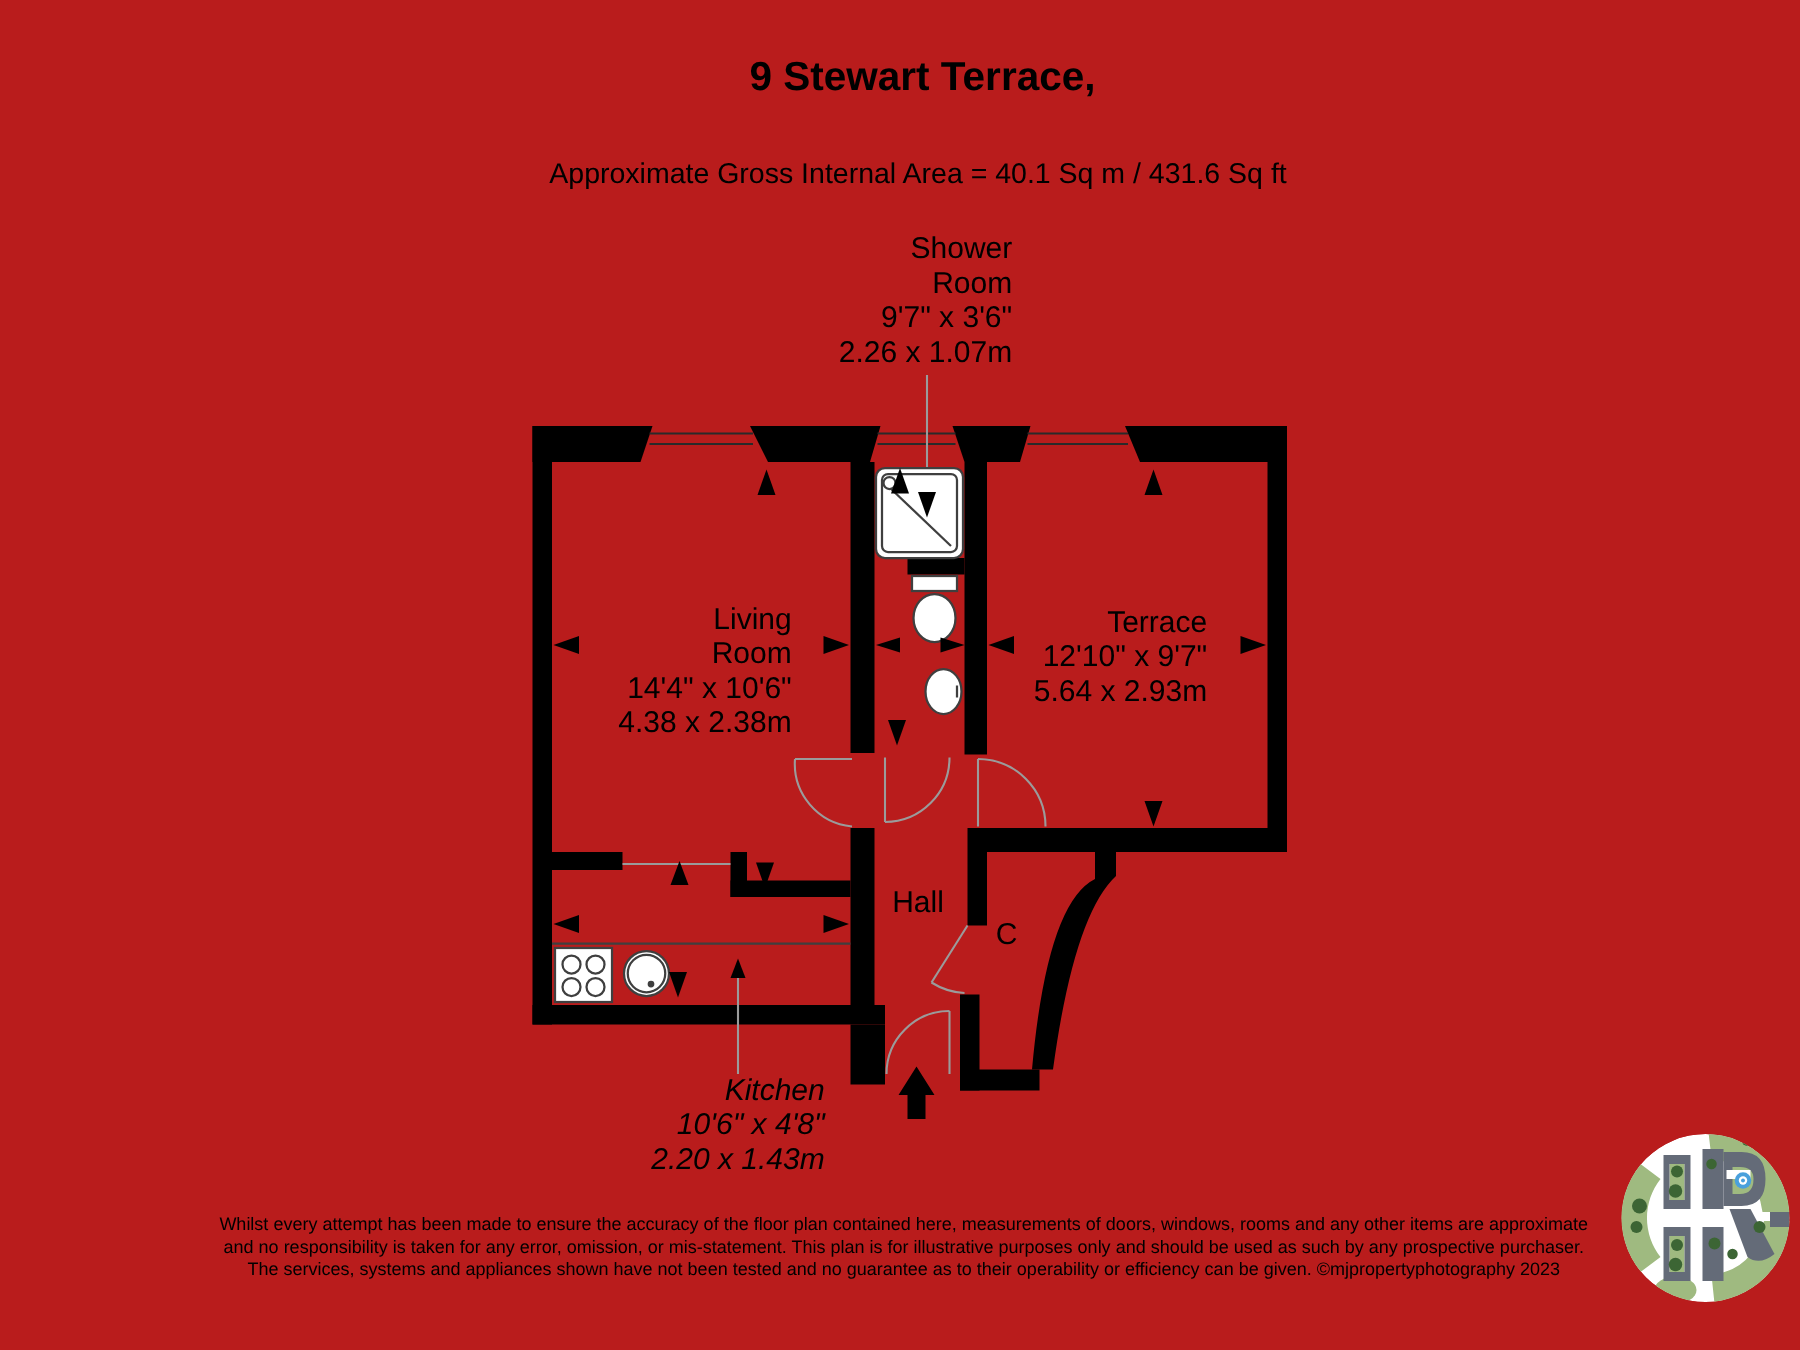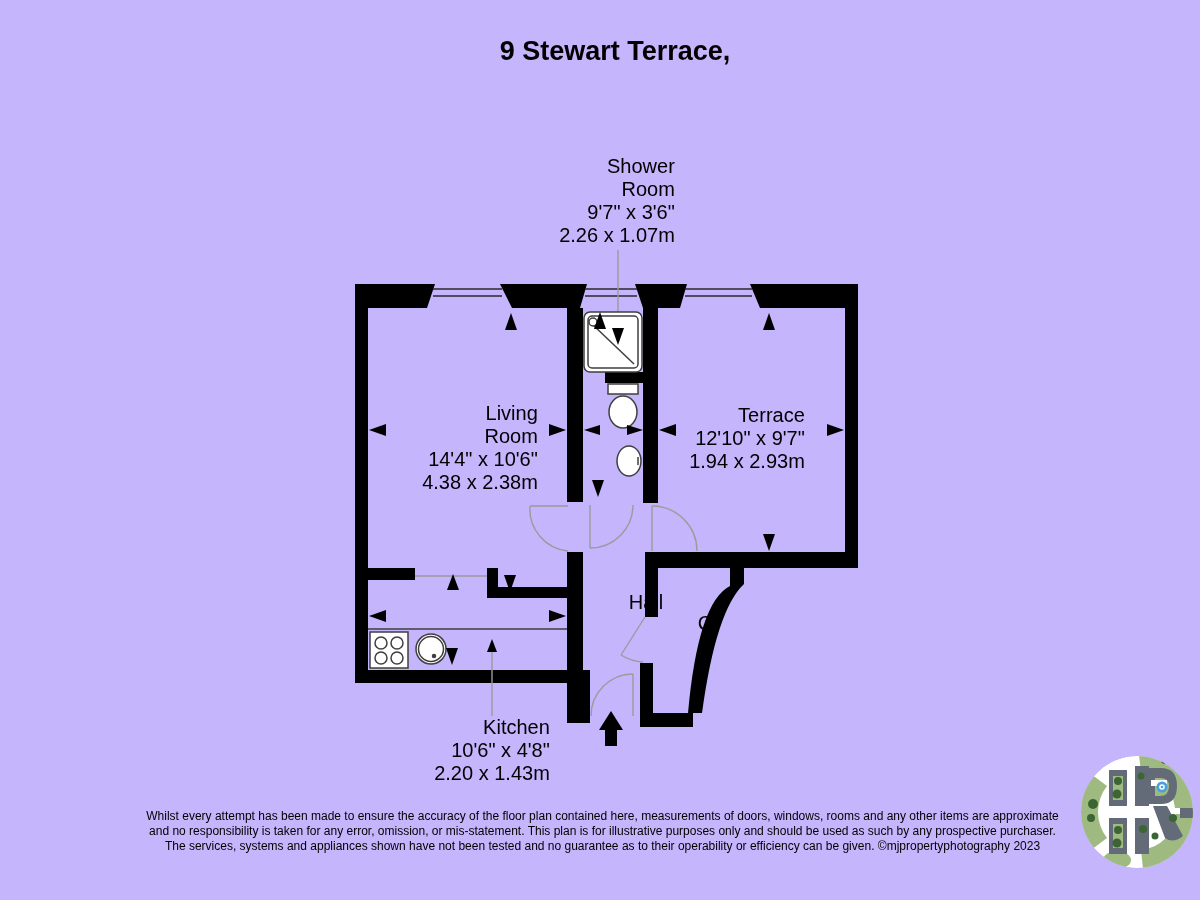--- a/index.html
+++ b/index.html
@@ -1,24 +1,24 @@
 <!DOCTYPE html>
 <html><head>
 <meta charset="utf-8">
 <style>
   html,body{margin:0;padding:0;background:#ffffff;}
-  .page{position:relative;width:1200px;height:900px;background:#c4b5fd;overflow:hidden;
+  .page{position:relative;width:1200px;height:900px;background:#b91c1c;overflow:hidden;
         font-family:"Liberation Sans", sans-serif;color:#000;}
   .abs{position:absolute;}
   .ctr{transform:translateX(-50%);text-align:center;white-space:nowrap;}
   .title-line{font-weight:bold;font-size:27px;line-height:31px;}
   .subtitle{font-size:19px;line-height:22px;}
   .room-label{font-size:20px;line-height:23px;}
   .room-label div{white-space:nowrap;text-align:right;}
-  .small-label{font-size:20px;margin-left:34px;}
+  .small-label{font-size:20px;}
   .disclaimer{font-size:12px;line-height:15px;text-align:center;width:1205px;left:0;}
   svg{display:block;}
   .plan-svg{position:absolute;left:0;top:0;}
   .logo-svg{position:absolute;left:1077px;top:752px;}
 </style>
 </head>
 <body>
 
 <div class="page">
 
@@ -151,42 +151,43 @@
       <polygon points="452,665 446,648 458,648"></polygon>
       <polygon points="510,592 504,575 516,575"></polygon>
       <polygon points="492,639 487,652 497,652"></polygon>
       <polygon points="611,711 599,730 605,730 605,746 617,746 617,730 623,730"></polygon>
     </g>
   </svg>
 
   <div class="abs ctr" style="left:615px;top:36px;">
     <div class="title-line">9 Stewart Terrace,</div>
   </div>
+  <div class="abs ctr subtitle" style="left:612px;top:106px;">Approximate Gross Internal Area = 40.1 Sq m / 431.6 Sq ft</div>
 
   <div class="abs ctr room-label" style="left:617px;top:155px;">
     <div>Shower</div>
     <div>Room</div>
     <div>9'7" x 3'6"</div>
     <div>2.26 x 1.07m</div>
   </div>
 
-  <div class="abs ctr room-label" style="left:480px;top:402px;">
+  <div class="abs ctr room-label" style="left:470px;top:402px;">
     <div>Living</div>
     <div>Room</div>
     <div>14'4" x 10'6"</div>
     <div>4.38 x 2.38m</div>
   </div>
 
   <div class="abs ctr room-label" style="left:747px;top:404px;">
     <div>Terrace</div>
     <div>12'10" x 9'7"</div>
-    <div>1.94 x 2.93m</div>
-  </div>
-
-  <div class="abs ctr room-label" style="left:492px;top:716px;">
+    <div>5.64 x 2.93m</div>
+  </div>
+
+  <div class="abs ctr room-label" style="left:492px;top:716px;font-style:italic;">
     <div>Kitchen</div>
     <div>10'6" x 4'8"</div>
     <div>2.20 x 1.43m</div>
   </div>
 
   <div class="abs ctr small-label" style="left:612px;top:591px;">Hall</div>
   <div class="abs ctr small-label" style="left:671px;top:612px;">C</div>
 
   <div class="abs disclaimer" style="top:809px;">
     <div>Whilst every attempt has been made to ensure the accuracy of the floor plan contained here, measurements of doors, windows, rooms and any other items are approximate</div>

